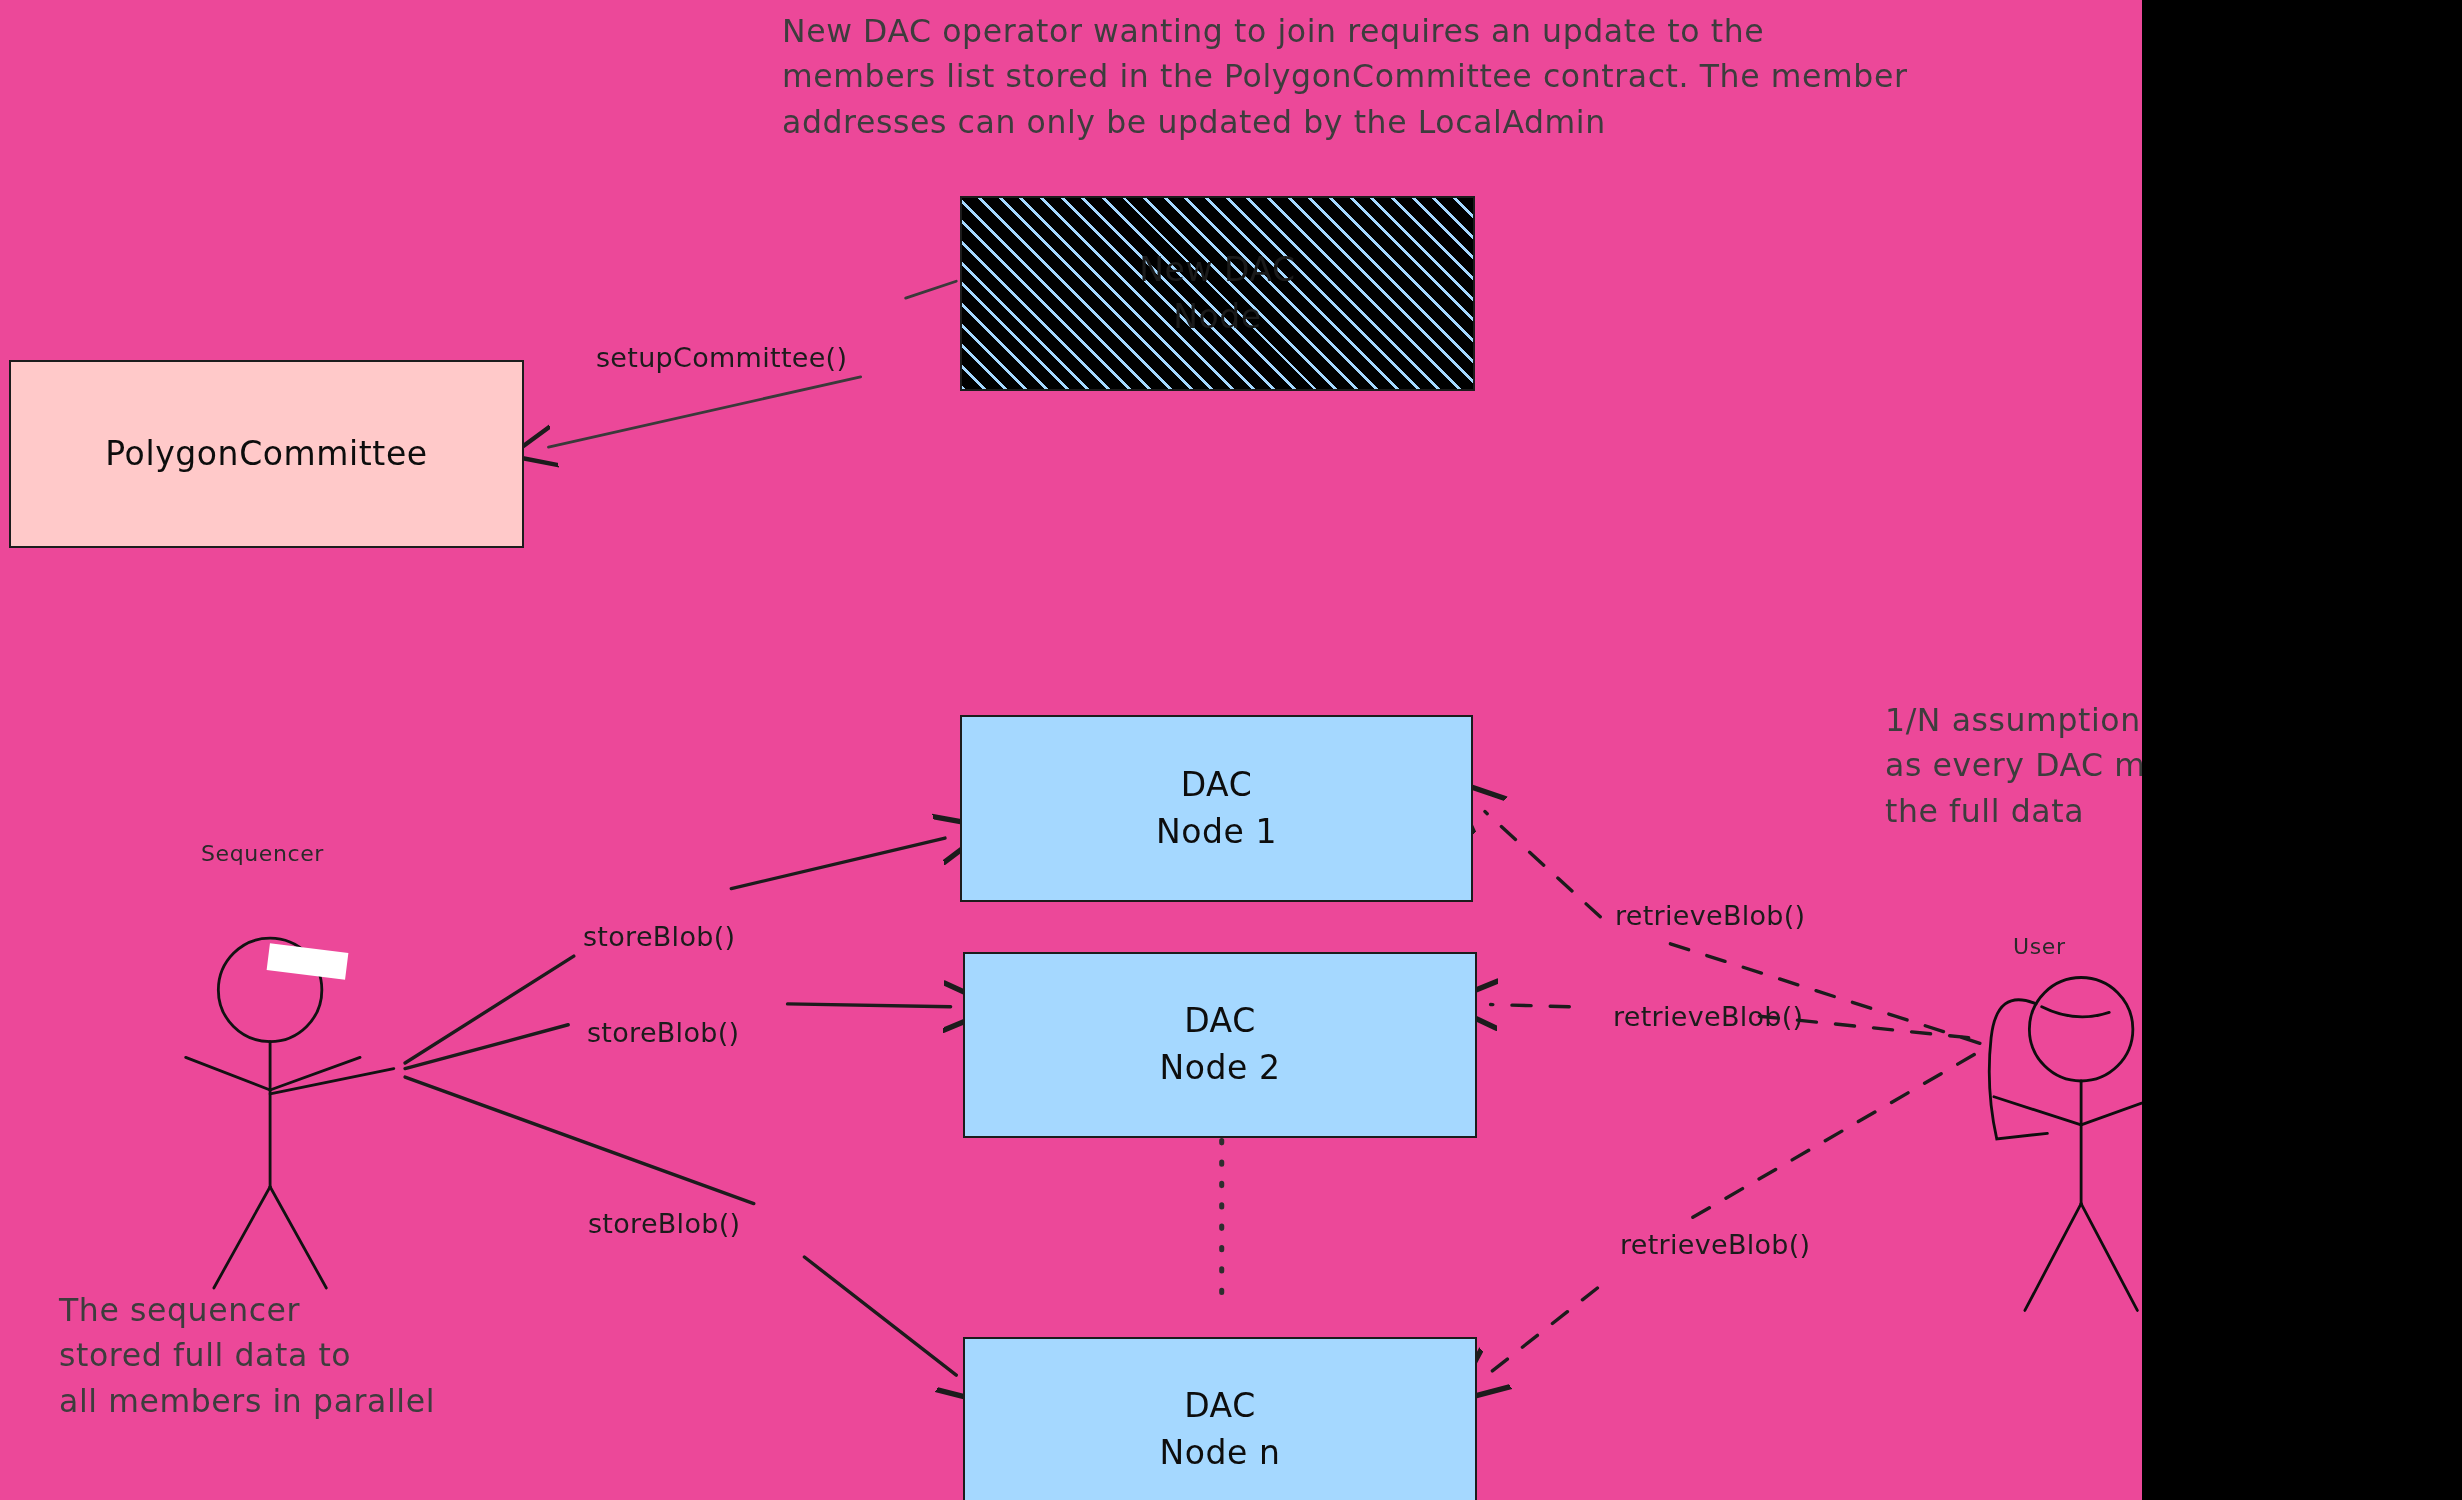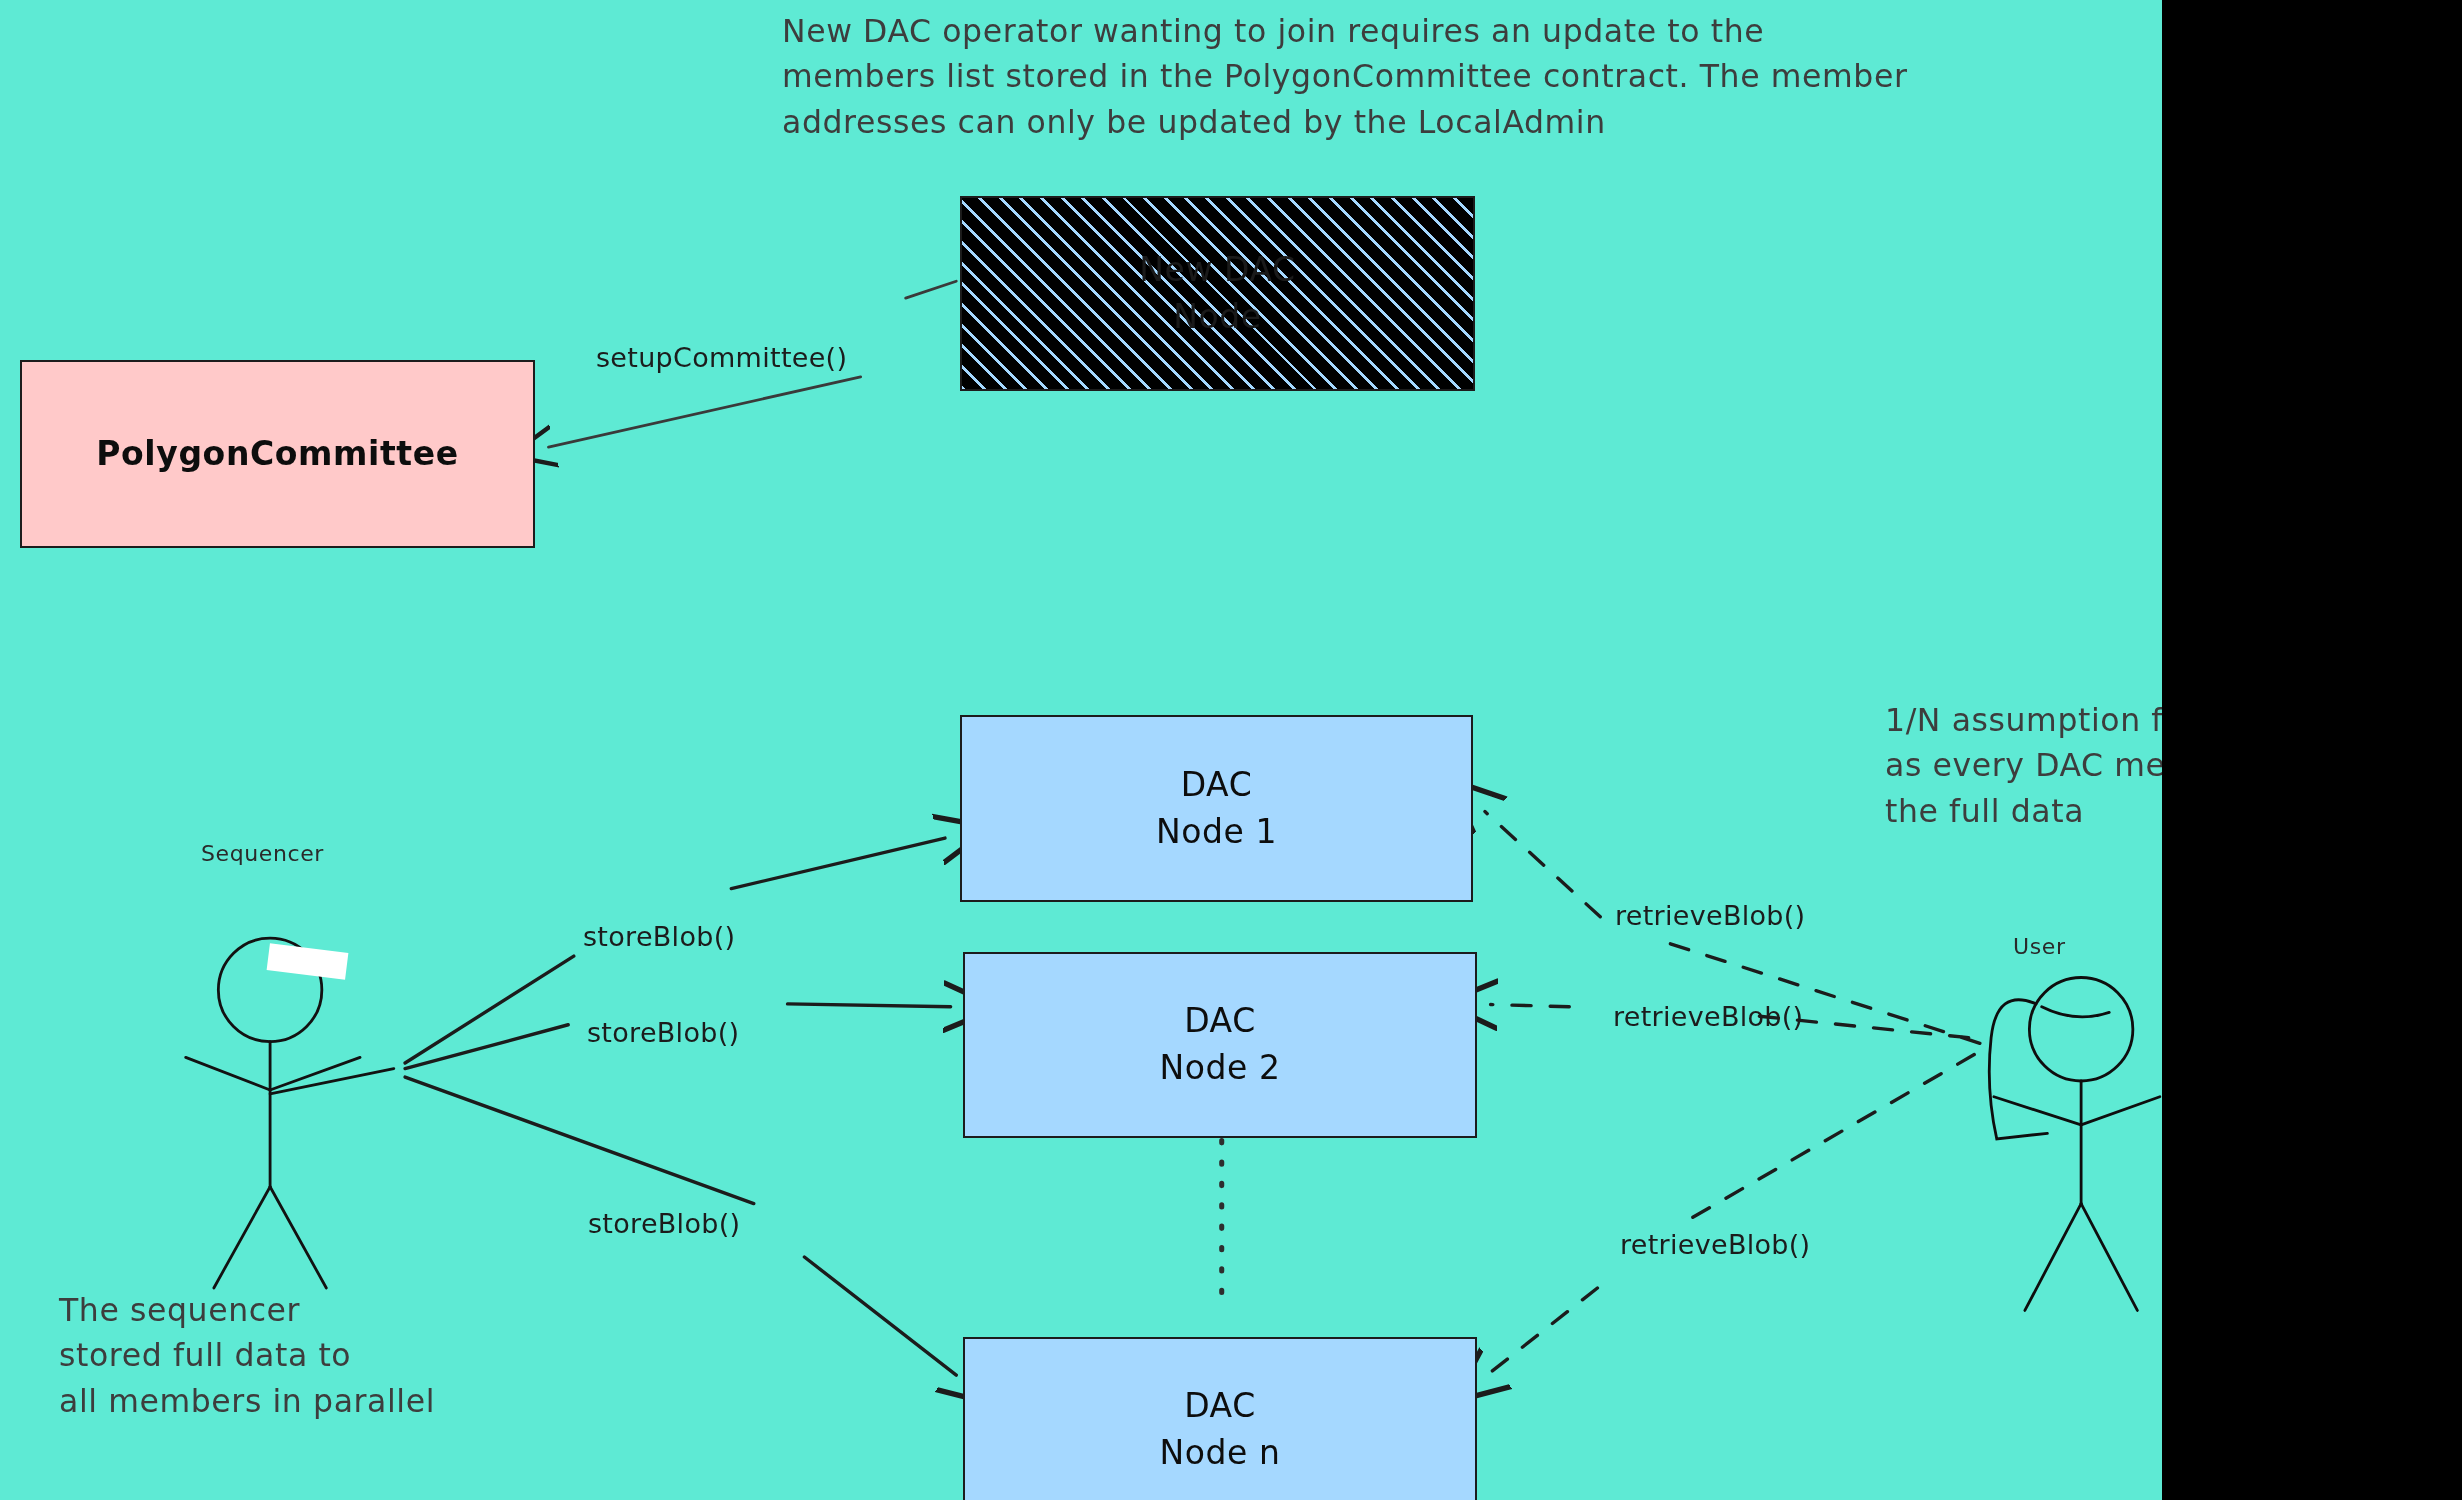--- a/index.html
+++ b/index.html
@@ -5,24 +5,23 @@
 <style>
   html, body {
     margin: 0;
     padding: 0;
     background: #000000;
   }
   #canvas {
     position: relative;
     width: 2142px;
     height: 1500px;
-    background: #5eead4;
+    background: #ec4899;
     overflow: hidden;
     font-family: "DejaVu Sans", sans-serif;
-    padding-left: 20px;
   }
   svg.layer {
     position: absolute;
     left: 0;
     top: 0;
     width: 2462px;
     height: 1500px;
     pointer-events: none;
   }
   
@@ -170,21 +169,21 @@
 members list stored in the PolygonCommittee contract. The member
 addresses can only be updated by the LocalAdmin</div>
 
   <div class="box box-hatch" style="left:960px; top:196px; width:515px; height:195px;">
     <div class="box-inner-text dim">
       <span>New DAC</span>
       <span>Node</span>
     </div>
   </div>
 
-  <div class="box box-pink" style="left:20px; top:360px; width:515px; height:188px;font-weight:bold;">
+  <div class="box box-pink" style="left:9px; top:360px; width:515px; height:188px;">
     <div class="box-inner-text">PolygonCommittee</div>
   </div>
 
   <div class="edge-label" style="left:596px; top:342px;">setupCommittee()</div>
 
   <div class="box box-blue" style="left:960px; top:675px; width:513px; height:187px;">
     <div class="box-inner-text">
       <span>DAC</span>
       <span>Node 1</span>
     </div>

